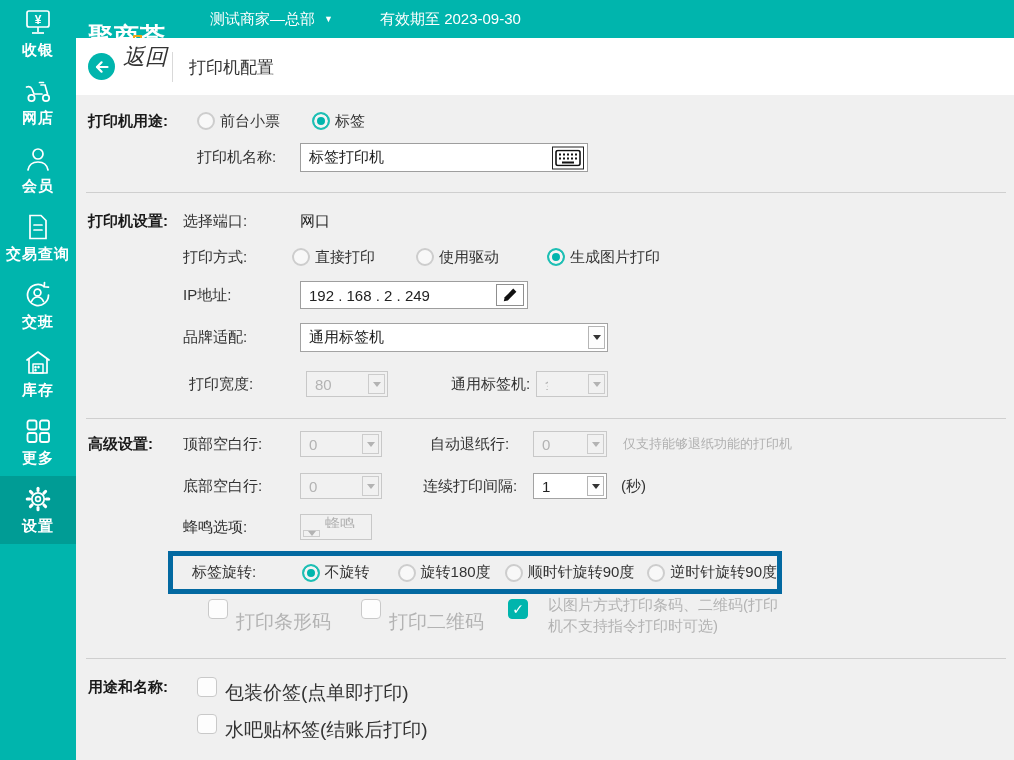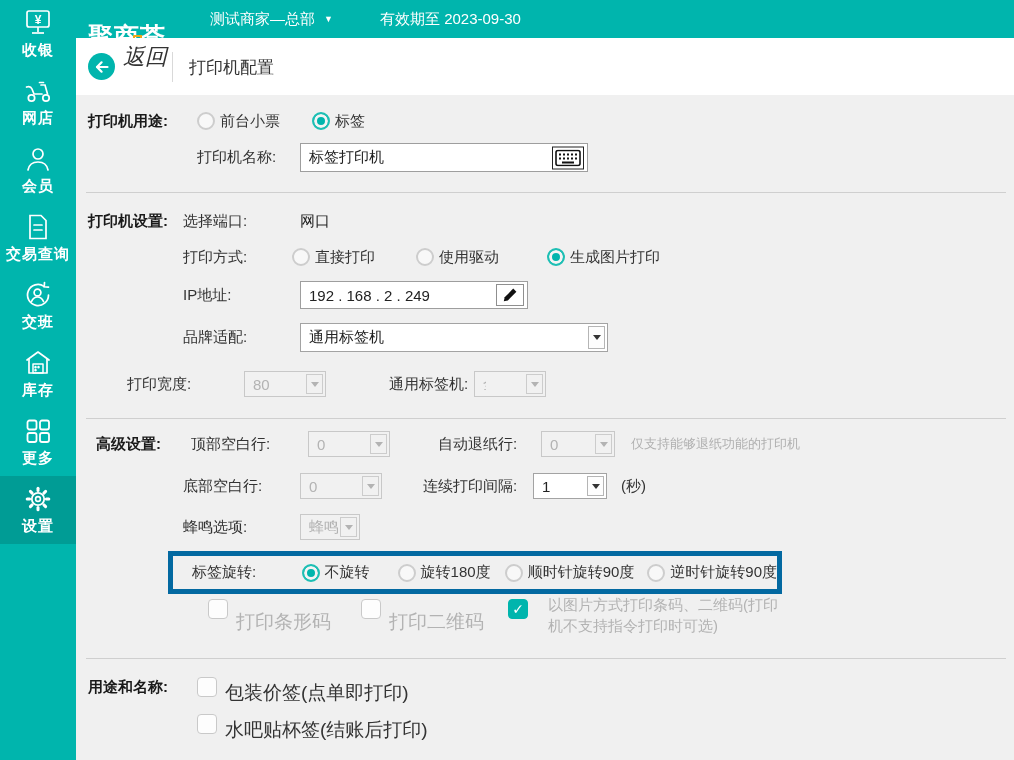--- a/index.html
+++ b/index.html
@@ -292,39 +292,39 @@
       <span class="f-label" style="margin-left:107px; width:117px;">品牌适配:</span>
       <div class="combo" style="width:308px;">
         <span class="val">通用标签机</span>
         <span class="btn">
             <span class="tri"></span>
           </span>
       </div>
     </div>
 
     <div class="row" style="top:276px; left:0; height:26px;">
-      <span class="f-label" style="margin-left:51px; width:117px;">打印宽度:</span>
+      <span class="f-label" style="margin-left:113px; width:117px;">打印宽度:</span>
       <div class="combo small disabled" style="width:82px;">
         <span class="val">80</span>
         <span class="btn">
             <span class="tri"></span>
           </span>
       </div>
       <span class="f-label" style="margin-left:63px; width:85px;">通用标签机:</span>
       <div class="combo small disabled" style="width:72px;gap:38px;">
         <span class="val">全切</span>
         <span class="btn">
             <span class="tri"></span>
           </span>
       </div>
     </div>
 
     <div class="hr" style="top:323px;"></div>
 
-    <div class="row" style="top:336px; left:8px; height:26px;">
+    <div class="row" style="top:336px; left:0; height:26px;">
       <span class="s-label" style="margin-left:12px; width:95px;">高级设置:</span>
       <span class="f-label" style="width:117px;">顶部空白行:</span>
       <div class="combo small disabled" style="width:82px;">
         <span class="val">0</span>
         <span class="btn">
             <span class="tri"></span>
           </span>
       </div>
       <span class="f-label" style="margin-left:48px; width:103px;">自动退纸行:</span>
       <div class="combo small disabled" style="width:74px;">
@@ -349,21 +349,21 @@
         <span class="val">1</span>
         <span class="btn">
             <span class="tri"></span>
           </span>
       </div>
       <span class="f-label" style="margin-left:14px;">(秒)</span>
     </div>
 
     <div class="row" style="top:419px; left:0; height:26px;">
       <span class="f-label" style="margin-left:107px; width:117px;">蜂鸣选项:</span>
-      <div class="combo small disabled" style="width:60px;">
+      <div class="combo small disabled" style="width:72px;flex-direction:column;">
         <span class="val">蜂鸣</span>
         <span class="btn">
             <span class="tri"></span>
           </span>
       </div>
     </div>
 
     <div class="red-box">
       <span class="f-label" style="margin-left:19px; width:110px;">标签旋转:</span>
       <span class="radio sel"></span>

